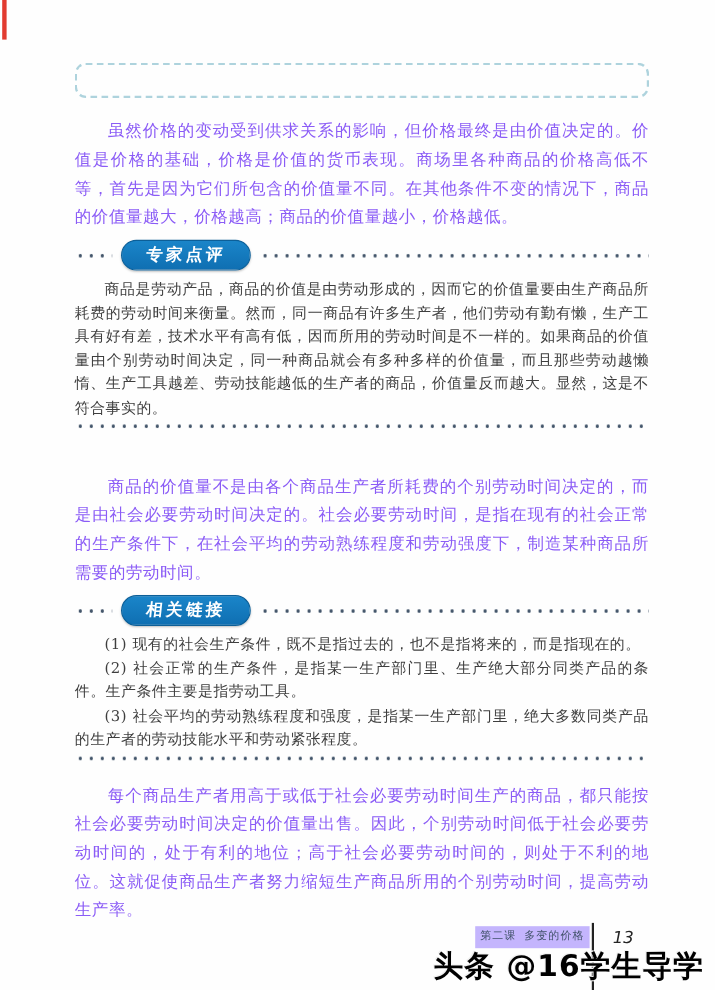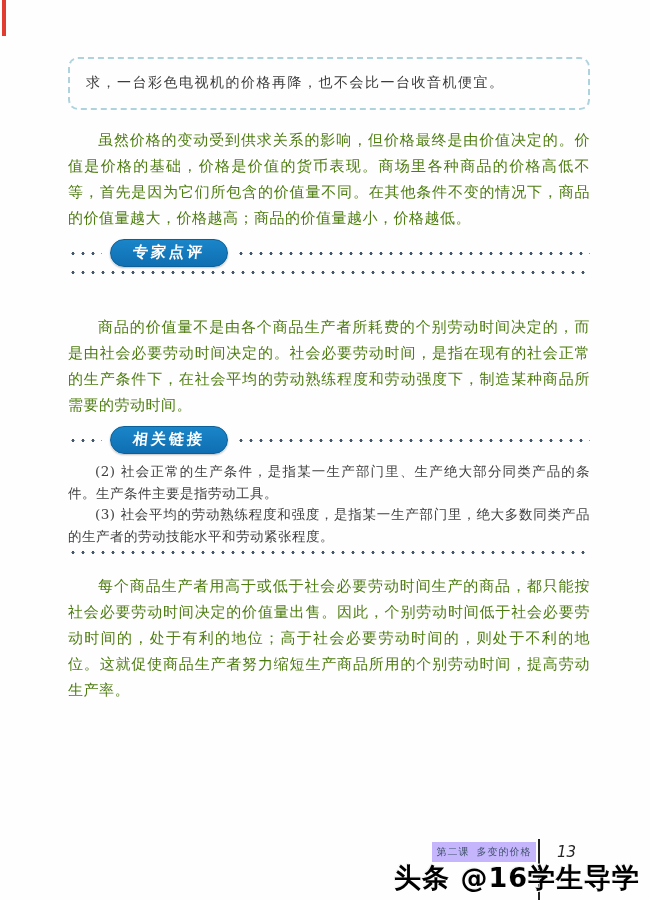--- a/index.html
+++ b/index.html
@@ -46,21 +46,21 @@
   }
   .dialog-question {
     font-family:"DejaVu Serif", serif;
     font-size:13.5px; color:#2f2f2f;
     letter-spacing:1.5px;
   }
   
   .body-para {
     font-family:"DejaVu Serif", serif;
     font-size:15px; line-height:26px;
-    color:#4d7c0f;
+    color:#8b5cf6;
     text-align:justify;
     text-indent:2em;
     letter-spacing:0.5px;
     margin:0;
   }
   .p1 { margin-top:17px; }
   .p2 { margin-top:39px; }
   .p3 { margin-top:18px; }
   
   .section-header {
@@ -149,46 +149,49 @@
   }
 </style>
 </head>
 <body>
 
 <div class="red-mark"></div>
 
 <div class="content">
 
   <div class="dialog-box">
-    <div class="dialog-continuation">求，一台彩色电视机的价格再降，也不会比一台收音机便宜。</div>
   </div>
 
   <p class="body-para p1">虽然价格的变动受到供求关系的影响，但价格最终是由价值决定的。价值是价格的基础，价格是价值的货币表现。商场里各种商品的价格高低不等，首先是因为它们所包含的价值量不同。在其他条件不变的情况下，商品的价值量越大，价格越高；商品的价值量越小，价格越低。</p>
 
   <div class="section-header">
     <div class="dots dots-left"></div>
     <div class="badge">
       <span>专家点评</span>
     </div>
     <div class="dots dots-right"></div>
   </div>
 
+  <div class="kai-block">
+    <p>商品是劳动产品，商品的价值是由劳动形成的，因而它的价值量要由生产商品所耗费的劳动时间来衡量。然而，同一商品有许多生产者，他们劳动有勤有懒，生产工具有好有差，技术水平有高有低，因而所用的劳动时间是不一样的。如果商品的价值量由个别劳动时间决定，同一种商品就会有多种多样的价值量，而且那些劳动越懒惰、生产工具越差、劳动技能越低的生产者的商品，价值量反而越大。显然，这是不符合事实的。</p>
+  </div>
   <div class="dot-rule"></div>
 
   <p class="body-para p2">商品的价值量不是由各个商品生产者所耗费的个别劳动时间决定的，而是由社会必要劳动时间决定的。社会必要劳动时间，是指在现有的社会正常的生产条件下，在社会平均的劳动熟练程度和劳动强度下，制造某种商品所需要的劳动时间。</p>
 
   <div class="section-header">
     <div class="dots dots-left"></div>
     <div class="badge">
       <span>相关链接</span>
     </div>
     <div class="dots dots-right"></div>
   </div>
 
   <div class="kai-block">
+    <p>(1) 现有的社会生产条件，既不是指过去的，也不是指将来的，而是指现在的。</p>
     <p>(2) 社会正常的生产条件，是指某一生产部门里、生产绝大部分同类产品的条件。生产条件主要是指劳动工具。</p>
     <p>(3) 社会平均的劳动熟练程度和强度，是指某一生产部门里，绝大多数同类产品的生产者的劳动技能水平和劳动紧张程度。</p>
   </div>
   <div class="dot-rule"></div>
 
   <p class="body-para p3">每个商品生产者用高于或低于社会必要劳动时间生产的商品，都只能按社会必要劳动时间决定的价值量出售。因此，个别劳动时间低于社会必要劳动时间的，处于有利的地位；高于社会必要劳动时间的，则处于不利的地位。这就促使商品生产者努力缩短生产商品所用的个别劳动时间，提高劳动生产率。</p>
 
 </div>
 
 <div class="footer-bar">

